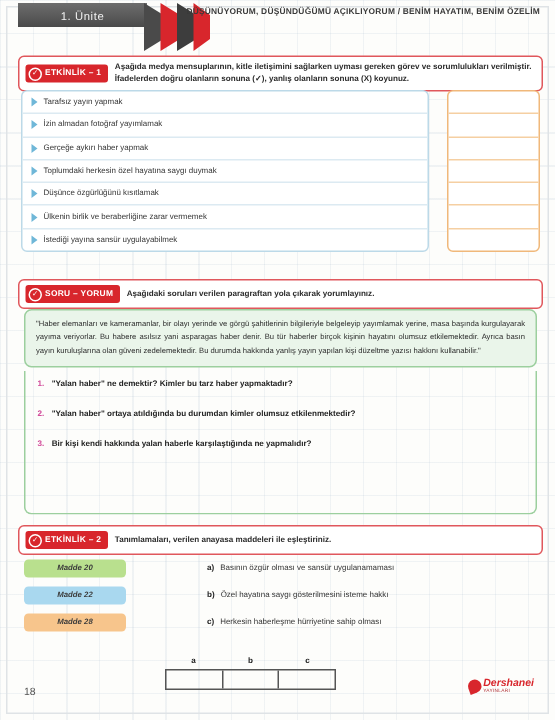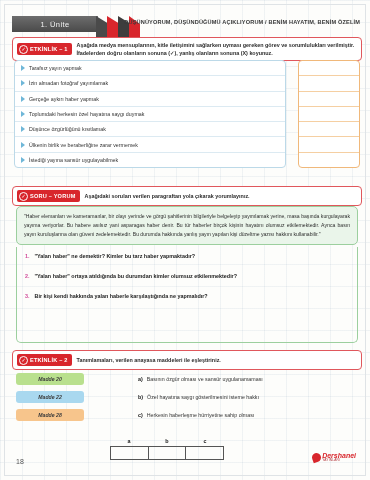--- a/index.html
+++ b/index.html
@@ -16,21 +16,21 @@
       repeating-linear-gradient(to bottom, rgba(120,150,180,.10) 0 1px, transparent 1px 22px),
       #fdfdfb;
     box-sizing:border-box;
   }
   .page:before{
     content:"";position:absolute;inset:4px 4px 4px 4px;
     border:1px solid #dfe3e6;pointer-events:none;
   }
 
   
-  .hdr{position:absolute;left:12px;top:16px;right:8px;height:18px;text-align:right;}
+  .hdr{position:absolute;left:12px;top:2px;right:8px;height:18px;text-align:right;}
   .unite-tab{
     position:absolute;left:0;top:0;height:16px;width:86px;
     background:linear-gradient(180deg,#6d6d6d,#4a4a4a);
     display:flex;align-items:center;justify-content:center;
   }
   .unite-tab span{color:#f2f2f2;font-size:7.5px;letter-spacing:.4px;}
   .chev{position:absolute;top:0;height:16px;width:0;border-style:solid;}
   .chev.dark{left:84px;border-width:8px 0 8px 13px;border-color:transparent transparent transparent #4a4a4a;}
   .chev.red1{left:95px;border-width:8px 0 8px 13px;border-color:transparent transparent transparent #d8262c;}
   .chev.dark2{left:106px;border-width:8px 0 8px 13px;border-color:transparent transparent transparent #3d3d3d;}

